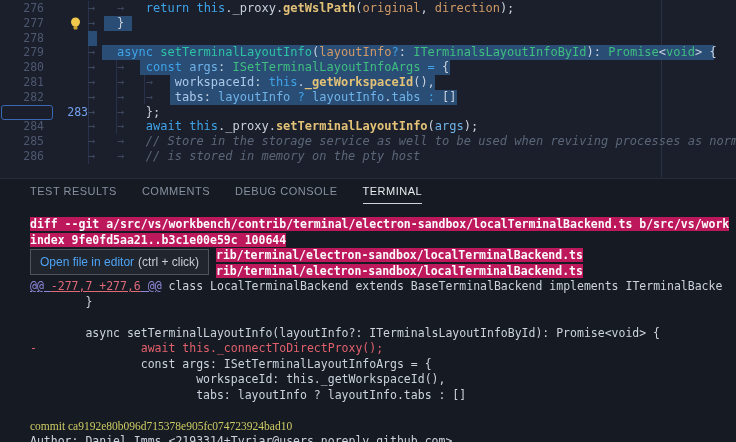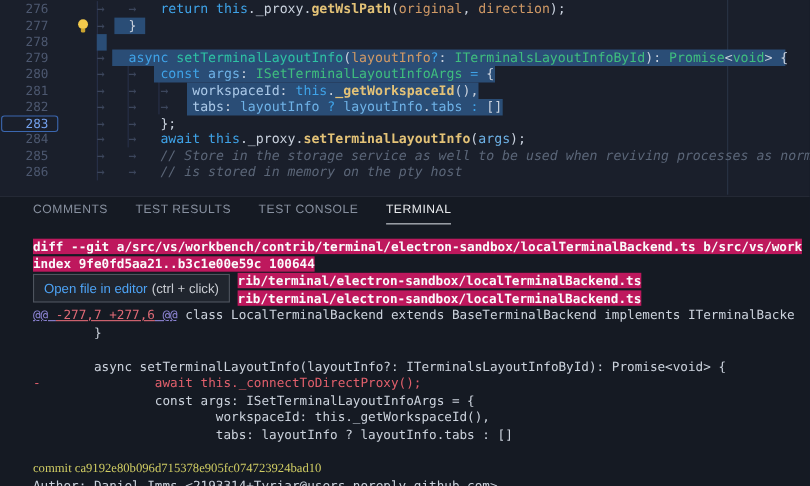--- a/index.html
+++ b/index.html
@@ -5,21 +5,21 @@
   html,body{margin:0;padding:0;}
   body{
     width:736px;height:442px;overflow:hidden;position:relative;
     background:#1a1f2b;
     font-family:"DejaVu Sans Mono",monospace;
   }
   
   .editor{position:absolute;top:0;left:0;width:736px;height:178px;background:#1a1f2b;overflow:hidden;}
   .eline{position:absolute;left:0;width:736px;height:15px;line-height:15px;font-size:12px;white-space:pre;}
   .lnum{position:absolute;left:0;top:0;width:44px;text-align:right;color:#4d5870;font-size:11.5px;}
-  .lnum.active{color:#74a2ee;}
+  .lnum.active{color:#74a2ee;padding-left:44px;}
   .numbox{position:absolute;left:1px;top:0px;width:50px;height:13px;border:1px solid #3b67b0;border-radius:3px;}
   .esel{position:absolute;top:0;height:15px;background:#2a4d76;}
   .ecode{position:absolute;left:88px;top:0;}
   .ebulb{position:absolute;left:69px;top:1px;width:13px;height:13px;}
   .tk-kw{color:#3fa3e8;}
   .tk-op{color:#3fa3e8;}
   .tk-fn{color:#e3c277;font-weight:bold;}
   .tk-decl{color:#2ec2a4;}
   .tk-type{color:#3fbe7e;}
   .tk-pl{color:#c9d1dd;}
@@ -73,23 +73,23 @@
       <div class="eline" style="top: 89.8px;"><div class="esel" style="left: 170px; width: 287px;"></div><div class="lnum">282</div><div class="ecode"><span class="tk-ws">→   </span><span class="tk-ws">→   </span><span class="tk-ws">→   </span><span class="tk-prop">tabs</span><span class="tk-pl">: </span><span class="tk-var">layoutInfo</span><span class="tk-pl"> </span><span class="tk-op">?</span><span class="tk-pl"> </span><span class="tk-var">layoutInfo</span><span class="tk-pl">.</span><span class="tk-var">tabs</span><span class="tk-pl"> </span><span class="tk-op">:</span><span class="tk-pl"> []</span></div></div>
       <div class="eline" style="top: 104.6px;"><div class="numbox"></div><div class="lnum active">283</div><div class="ecode"><span class="tk-ws">→   </span><span class="tk-ws">→   </span><span class="tk-pl">};</span></div></div>
       <div class="eline" style="top: 119.4px;"><div class="lnum">284</div><div class="ecode"><span class="tk-ws">→   </span><span class="tk-ws">→   </span><span class="tk-kw">await</span><span class="tk-pl"> </span><span class="tk-kw">this</span><span class="tk-pl">._proxy.</span><span class="tk-fn">setTerminalLayoutInfo</span><span class="tk-pl">(</span><span class="tk-var">args</span><span class="tk-pl">);</span></div></div>
       <div class="eline" style="top: 134.2px;"><div class="lnum">285</div><div class="ecode"><span class="tk-ws">→   </span><span class="tk-ws">→   </span><span class="tk-cm">// Store in the storage service as well to be used when reviving processes as norma</span></div></div>
       <div class="eline" style="top: 149px;"><div class="lnum">286</div><div class="ecode"><span class="tk-ws">→   </span><span class="tk-ws">→   </span><span class="tk-cm">// is stored in memory on the pty host</span></div></div>
     </div>
 </div>
 
 <div class="panel">
   <div class="tabbar" id="tabbar">
+      <div class="tab">TEST RESULTS</div>
       <div class="tab">COMMENTS</div>
-      <div class="tab">TEST RESULTS</div>
-      <div class="tab">TEST CONSOLE</div>
+      <div class="tab">DEBUG CONSOLE</div>
       <div class="tab active">TERMINAL</div>
     </div>
   <div class="term" id="terminal">
       <div class="tline t-hdr" style="top: 13px; left: 30px;"><span class="tt-sel">diff --git a/src/vs/workbench/contrib/terminal/electron-sandbox/localTerminalBackend.ts b/src/vs/work</span></div>
       <div class="tline t-hdr" style="top: 28.5px; left: 30px; text-align: center;"><span class="tt-sel">index 9fe0fd5aa21..b3c1e00e59c 100644</span></div>
       <div class="tline t-hdr" style="top: 44px; left: 216px;"><span class="tt-sel">rib/terminal/electron-sandbox/localTerminalBackend.ts</span></div>
       <div class="tline t-hdr" style="top: 59.5px; left: 216px;"><span class="tt-sel">rib/terminal/electron-sandbox/localTerminalBackend.ts</span></div>
       <div class="tline t-hunk" style="top: 75px; left: 30px;"><span class="tt-hp u">@@ </span><span class="tt-hr u">-277,7 +277,6</span><span class="tt-hp u"> @@</span><span class="tt-tp"> class LocalTerminalBackend extends BaseTerminalBackend implements ITerminalBacke</span></div>
       <div class="tline t-ctx" style="top: 90.5px; left: 30px;"><span class="tt-tp">        }</span></div>
       <div class="tline t-ctx" style="top: 106px; left: 30px;"></div>

